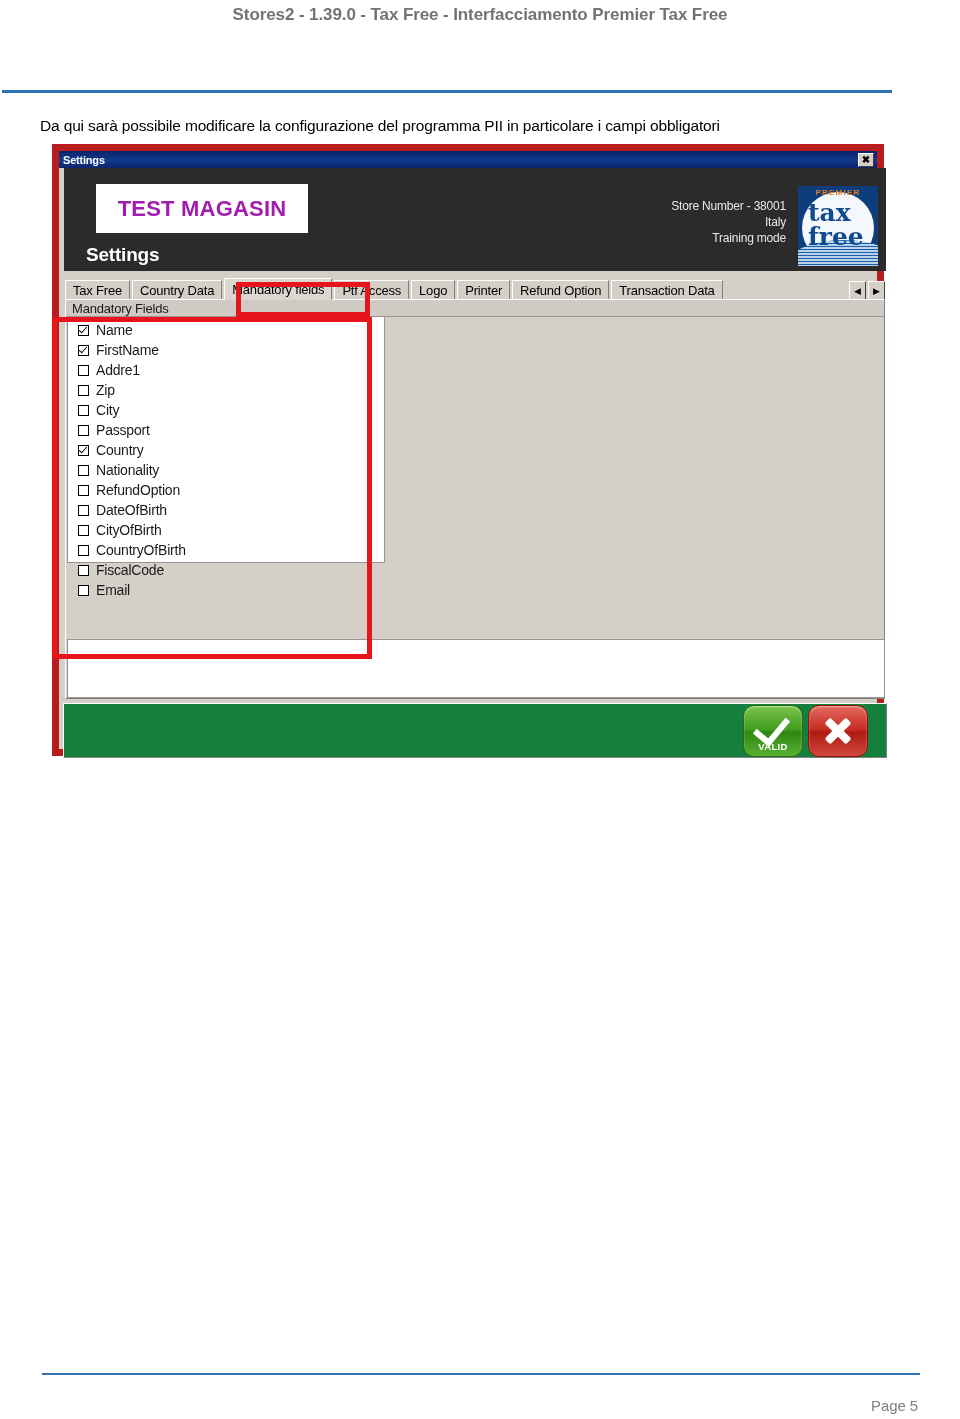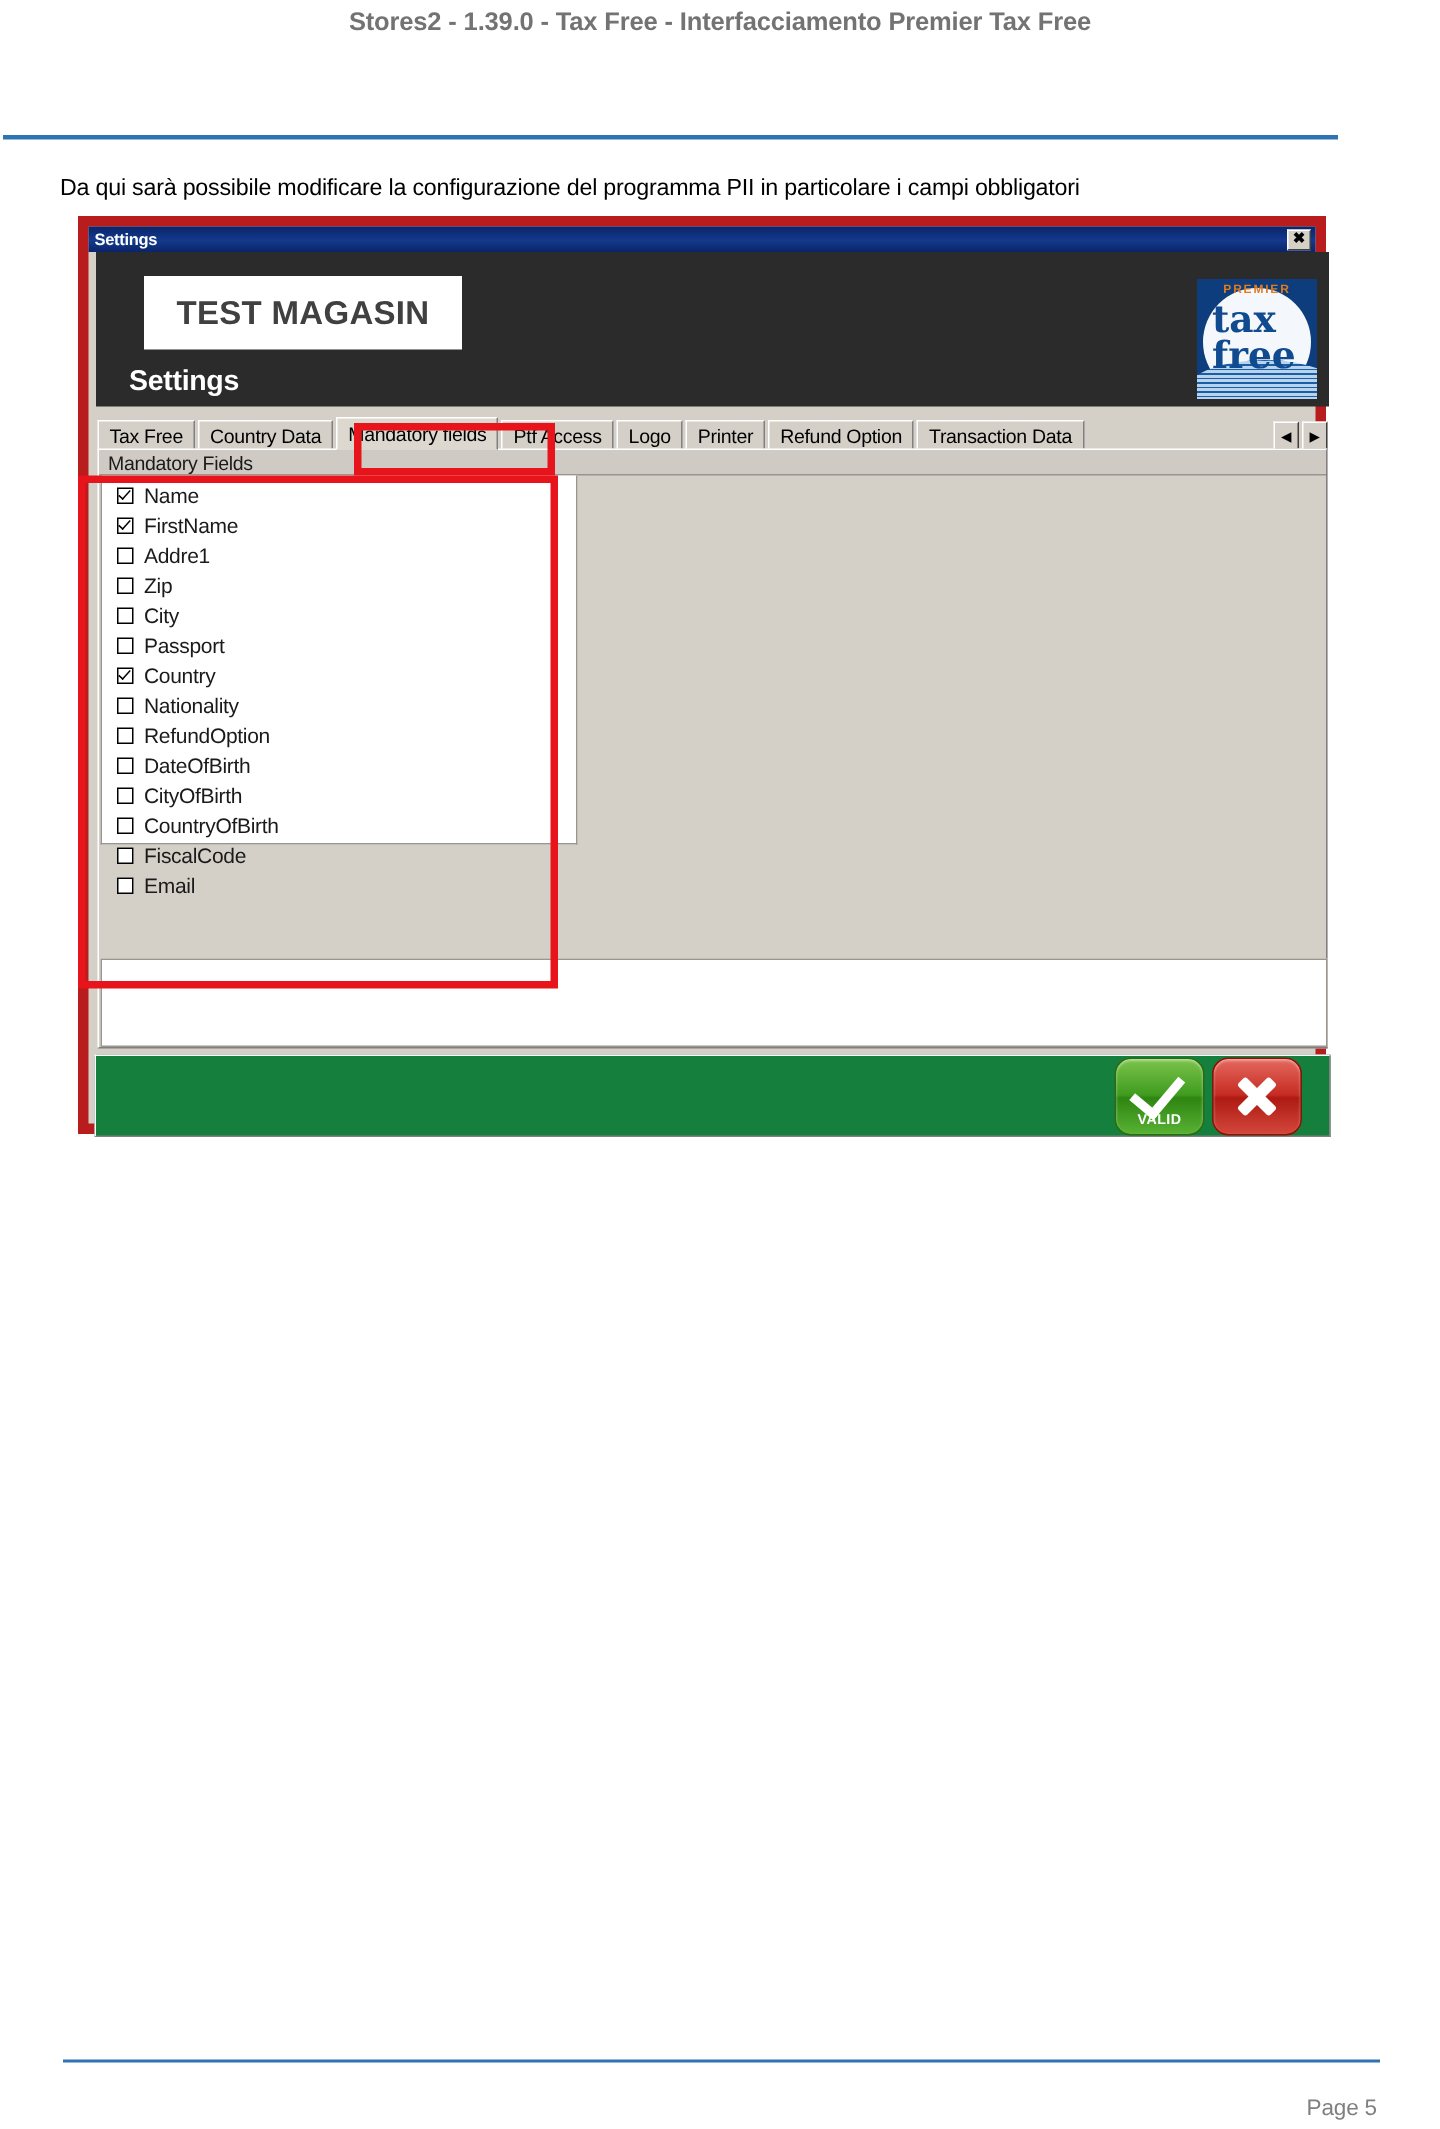--- a/index.html
+++ b/index.html
@@ -107,21 +107,21 @@
     width: 212px;
     height: 49px;
     background: #ffffff;
     display: flex;
     align-items: center;
     justify-content: center;
   }
   .store-logo-box span {
     font-size: 22px;
     font-weight: bold;
-    color: #404040;
+    color: #a21caf;
     letter-spacing: 0.2px;
   }
   .app-section-title {
     position: absolute;
     top: 76px; left: 22px;
     font-size: 19px;
     font-weight: bold;
     color: #ffffff;
     letter-spacing: -0.2px;
   }
@@ -415,20 +415,25 @@
     <span class="close-btn">✖</span>
   </div>
 
   <div class="app-banner">
     <div class="store-logo-box">
       <span>TEST MAGASIN</span>
     </div>
 
     <div class="app-section-title">Settings</div>
 
+    <div class="store-info">
+      <div>Store Number - 38001</div>
+      <div>Italy</div>
+      <div>Training mode</div>
+    </div>
 
     <div class="tf-logo">
       <div class="tf-circle"></div>
       <div class="tf-wave"></div>
       <div class="tf-premier">PREMIER</div>
       <div class="tf-word tf-tax">tax</div>
       <div class="tf-word tf-free">free</div>
     </div>
   </div>
 

